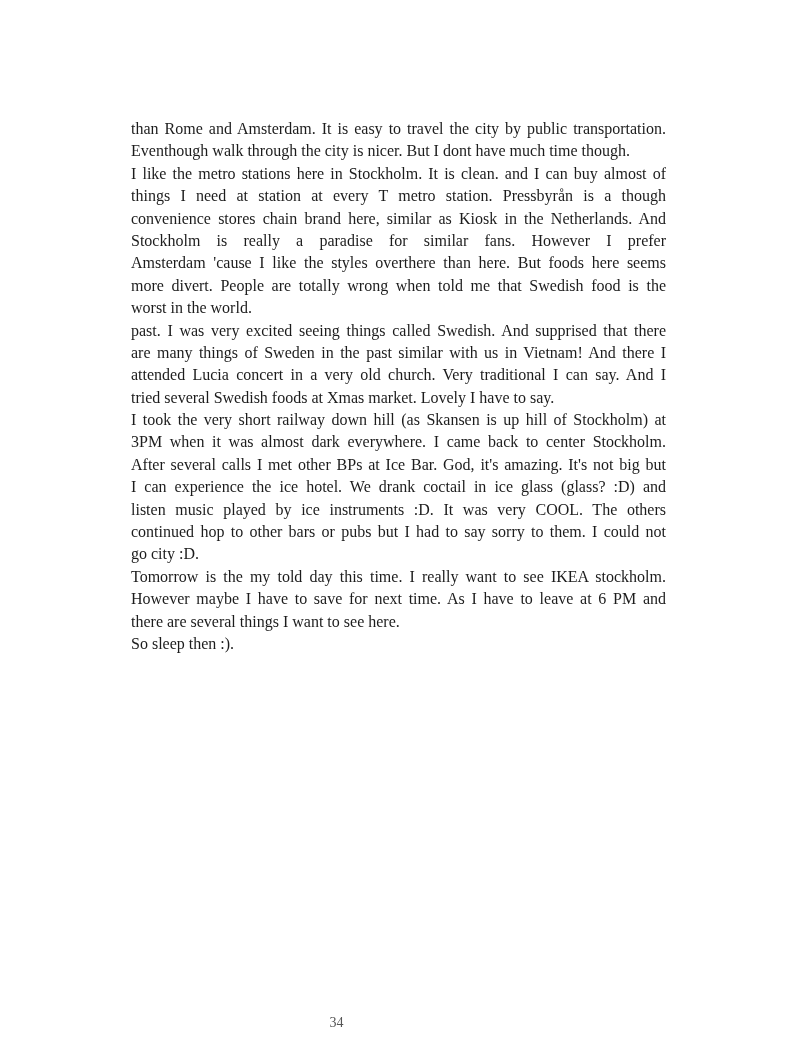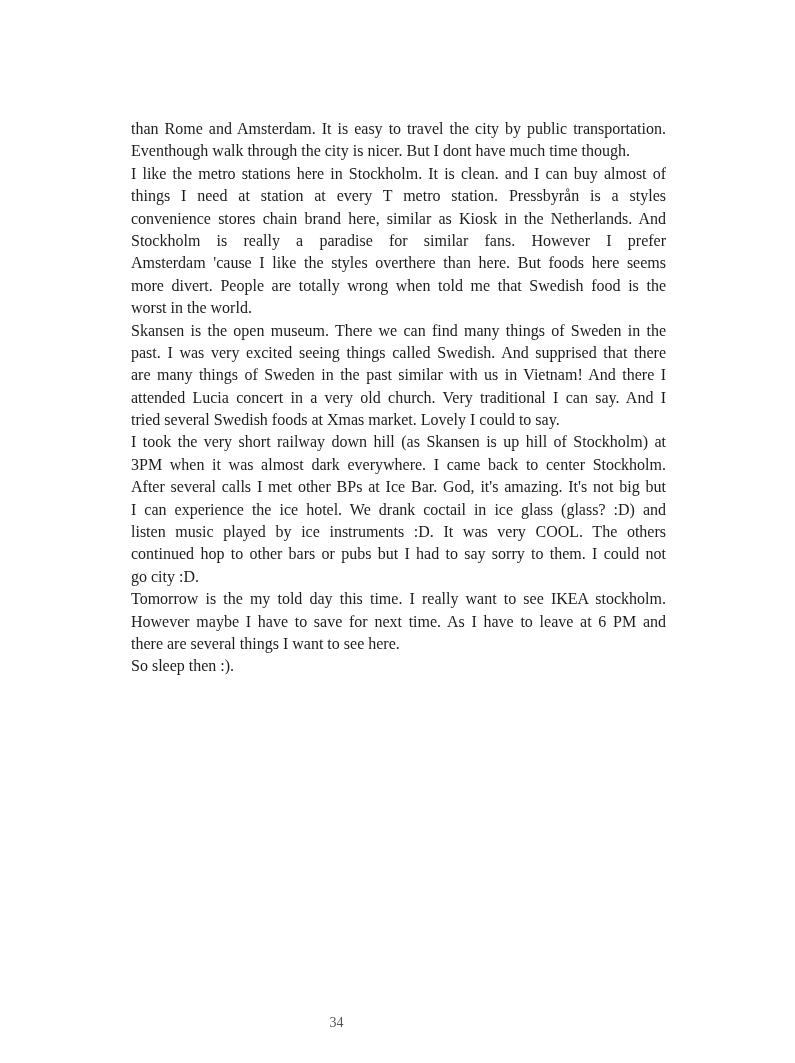--- a/index.html
+++ b/index.html
@@ -48,31 +48,30 @@
   }
 </style>
 </head>
 <body>
 
 <div class="page">
   <div class="text-block">
     <div class="line">than Rome and Amsterdam. It is easy to travel the city by public transportation.</div>
     <div class="line para-end">Eventhough walk through the city is nicer. But I dont have much time though.</div>
     <div class="line">I like the metro stations here in Stockholm. It is clean. and I can buy almost of</div>
-    <div class="line"><span>things I need at station at every T metro station. </span><span class="italic-term">Pressbyrån</span><span> is a styles</span></div>
+    <div class="line"><span>things I need at station at every T metro station. </span><span class="italic-term">Pressbyrån</span><span> is a though</span></div>
     <div class="line">convenience stores chain brand here, similar as Kiosk in the Netherlands. And</div>
     <div class="line">Stockholm is really a paradise for similar fans. However I prefer</div>
     <div class="line">Amsterdam 'cause I like the styles overthere than here. But foods here seems</div>
     <div class="line">more divert. People are totally wrong when told me that Swedish food is the</div>
     <div class="line para-end">worst in the world.</div>
-    <div class="line">Skansen is the open museum. There we can find many things of Sweden in the</div>
     <div class="line">past. I was very excited seeing things called Swedish. And supprised that there</div>
     <div class="line">are many things of Sweden in the past similar with us in Vietnam! And there I</div>
     <div class="line">attended Lucia concert in a very old church. Very traditional I can say. And I</div>
-    <div class="line para-end">tried several Swedish foods at Xmas market. Lovely I could to say.</div>
+    <div class="line para-end">tried several Swedish foods at Xmas market. Lovely I have to say.</div>
     <div class="line">I took the very short railway down hill (as Skansen is up hill of Stockholm) at</div>
     <div class="line">3PM when it was almost dark everywhere. I came back to center Stockholm.</div>
     <div class="line">After several calls I met other BPs at Ice Bar. God, it's amazing. It's not big but</div>
     <div class="line">I can experience the ice hotel. We drank coctail in ice glass (glass? :D) and</div>
     <div class="line">listen music played by ice instruments :D. It was very COOL. The others</div>
     <div class="line">continued hop to other bars or pubs but I had to say sorry to them. I could not</div>
     <div class="line para-end">go city :D.</div>
     <div class="line">Tomorrow is the my told day this time. I really want to see IKEA stockholm.</div>
     <div class="line">However maybe I have to save for next time. As I have to leave at 6 PM and</div>
     <div class="line para-end">there are several things I want to see here.</div>

